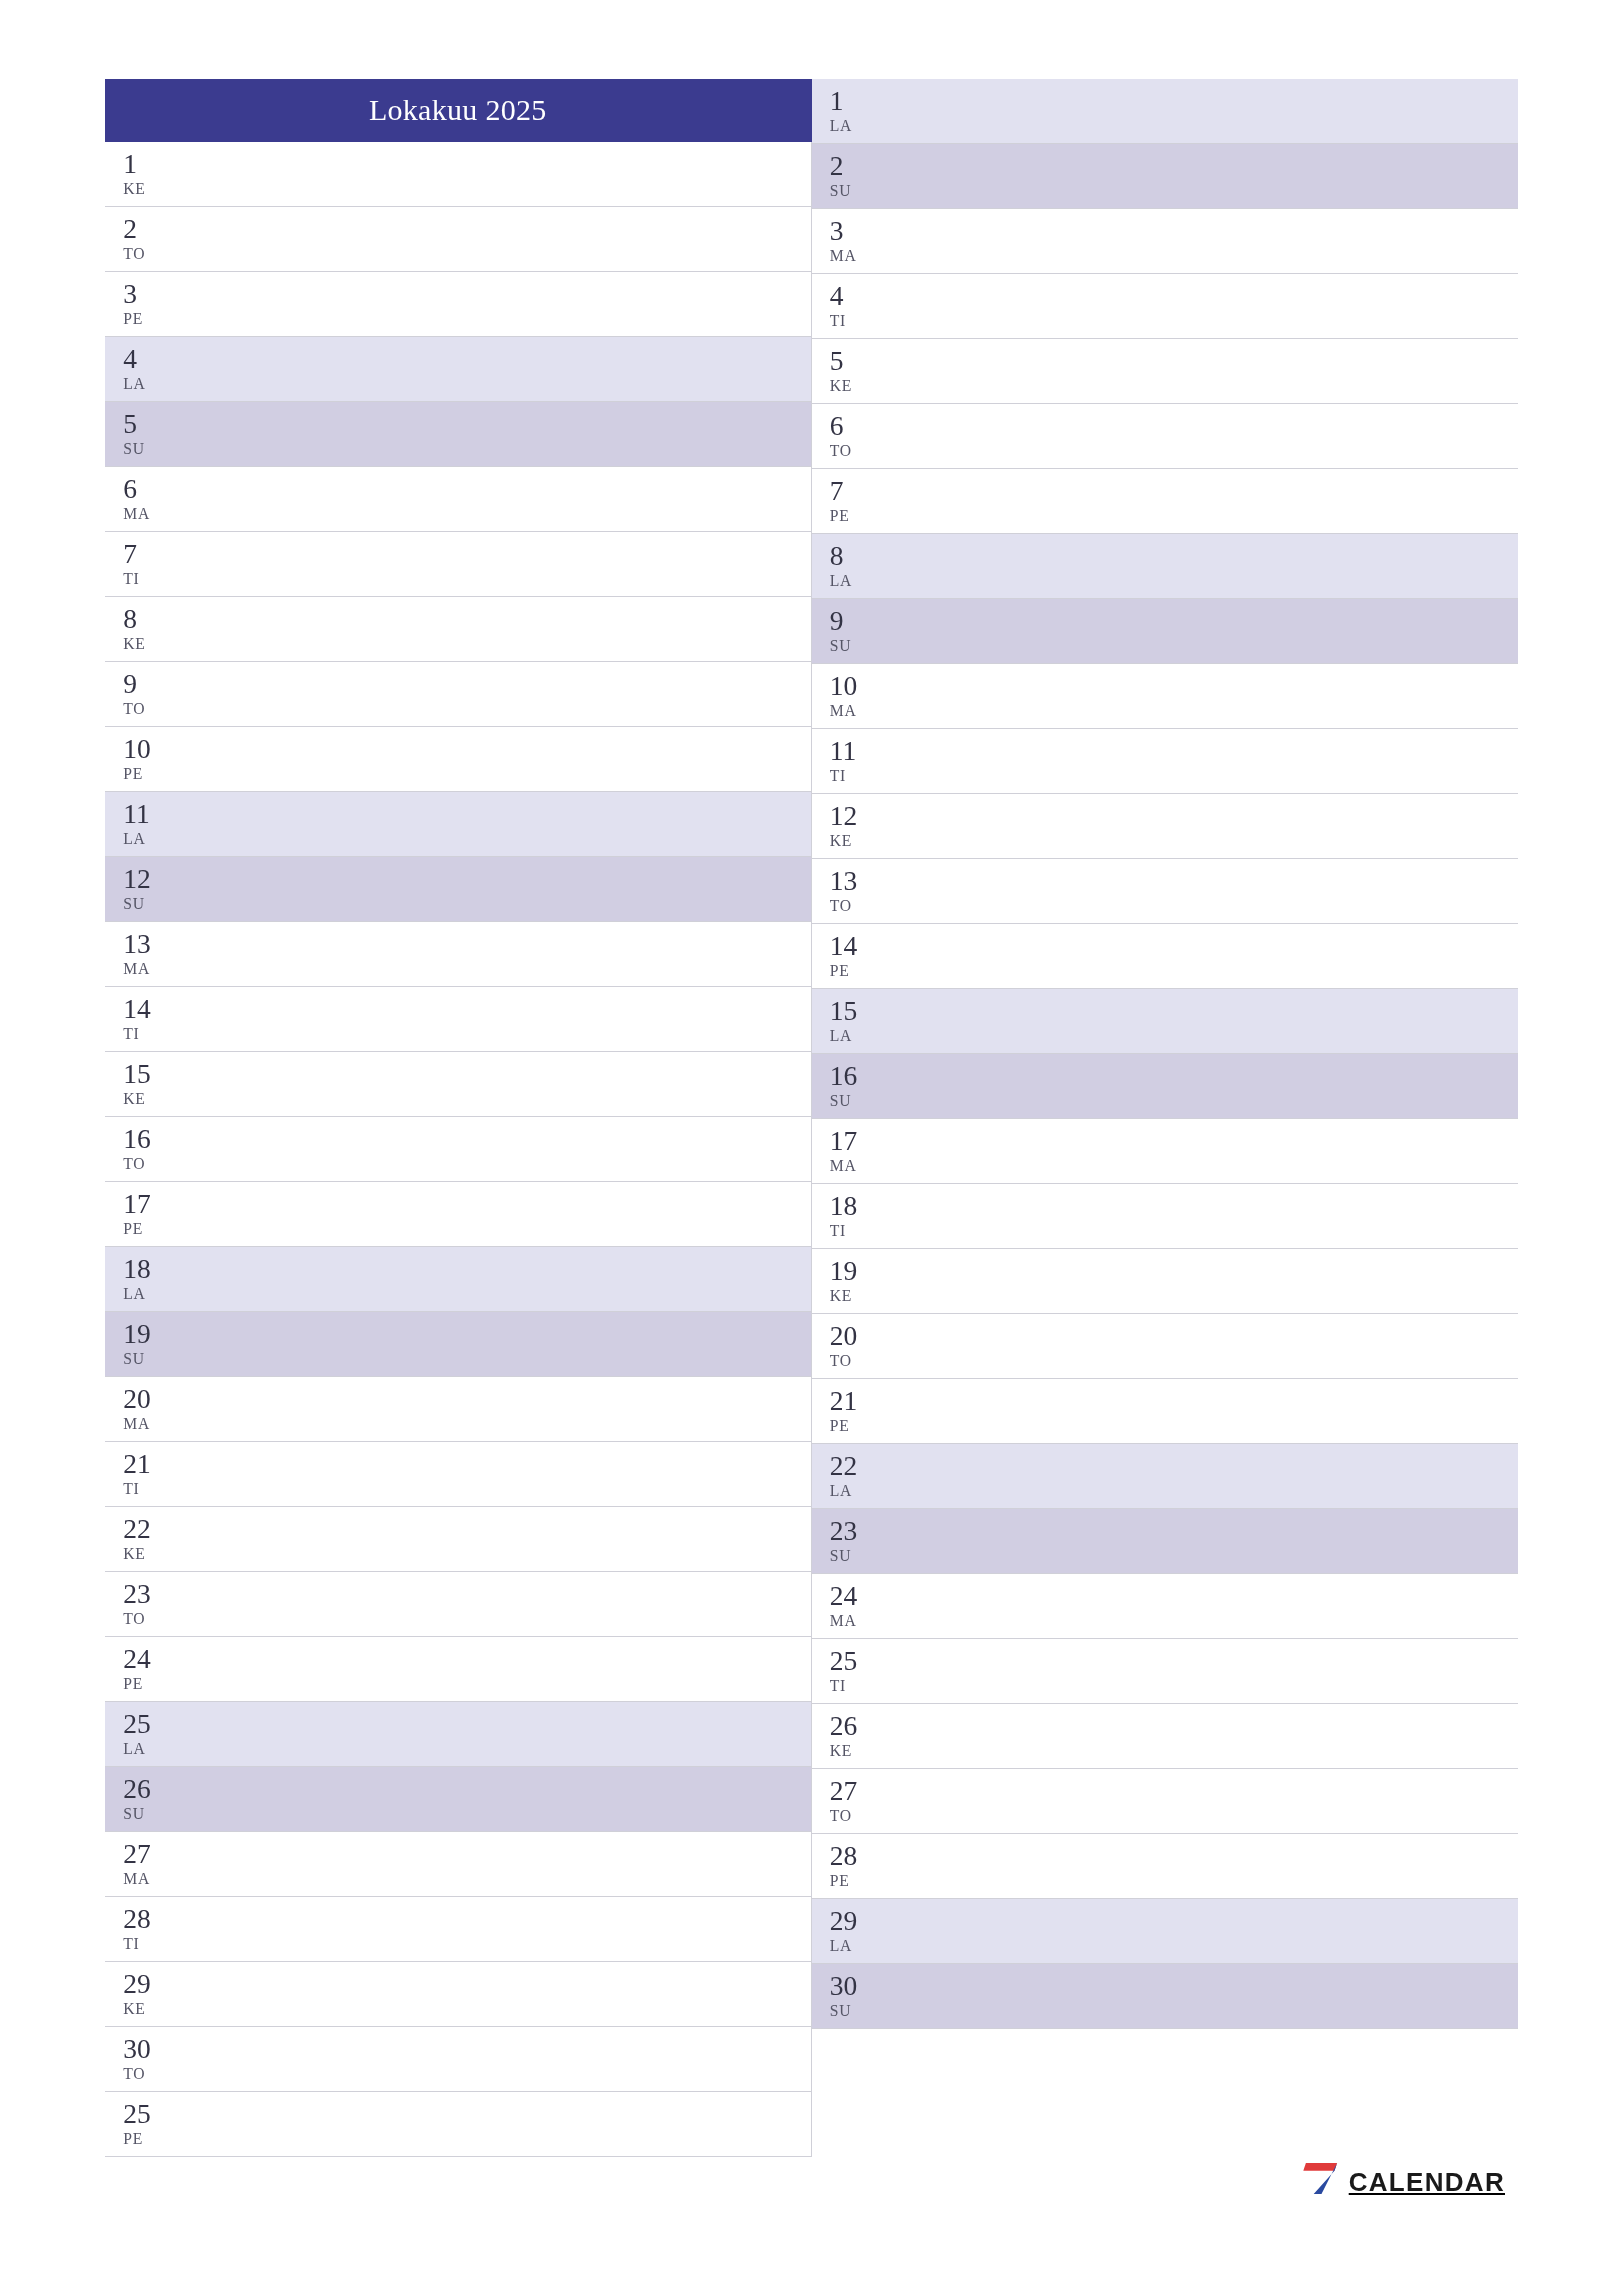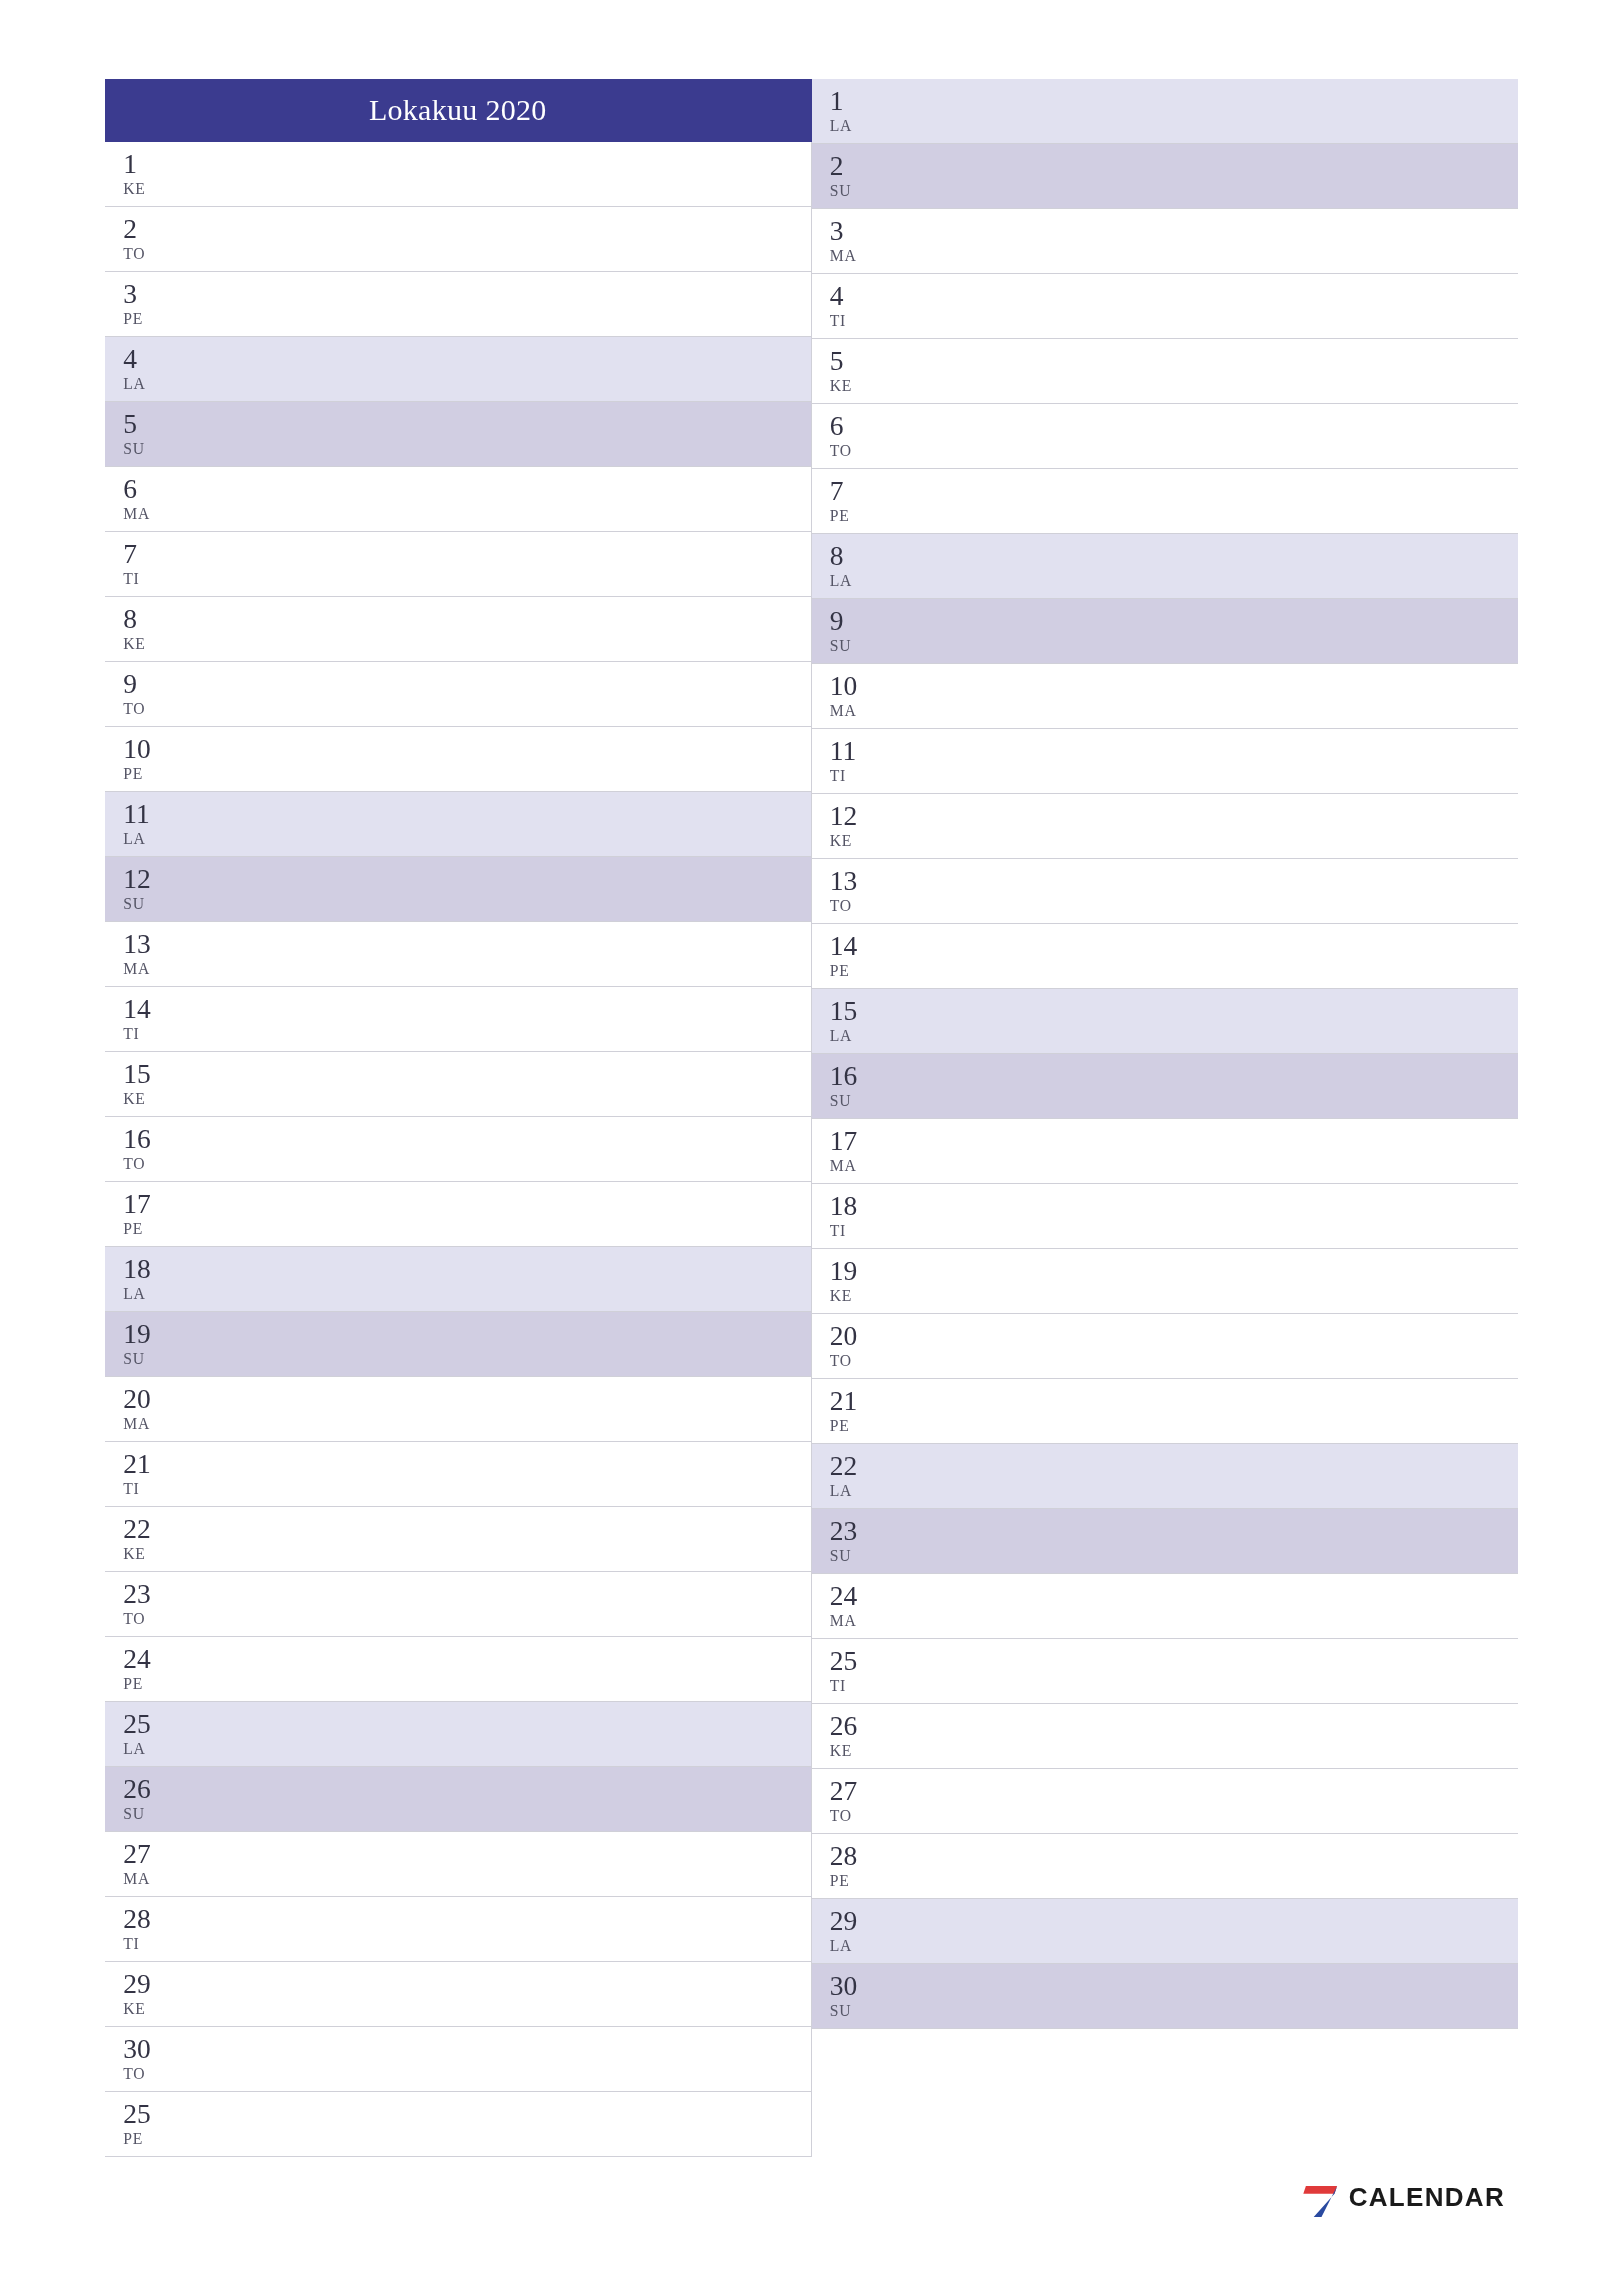--- a/index.html
+++ b/index.html
@@ -56,44 +56,45 @@
     color: #555566;
   }
   .day-space {
     flex: 1;
   }
   .month-col:first-child .day-row { border-right: 0.7px solid #d0d0d8; }
   .month-col:first-child .month-header { border-right: 0.7px solid #3b3b8f; }
   .logo {
     position: absolute;
     right: 118px;
-    bottom: 74px;
+    bottom: 97px;
     display: flex;
-    align-items: flex-start;
+    align-items: flex-end;
     gap: 7.9px;
+    text-decoration: underline;
   }
   .logo-mark {
     width: 39px;
     height: 39px;
     position: relative;
   }
   .logo-text {
     font-family: Arial, Helvetica, sans-serif;
     font-weight: 700;
     font-size: 26px;
     letter-spacing: 1.3px;
     color: #1a1a1a;
   }
 </style>
 </head>
 <body>
 
 <div class="calendar-wrap">
   <div class="month-col">
-    <div class="month-header">Lokakuu 2020</div>
+    <div class="month-header">Lokakuu 2025</div>
     <div class="days">
         <div class="day-row ">
           <div class="day-label">
             <div class="day-num">1</div>
             <div class="day-abbr">KE</div>
           </div>
           <div class="day-space"></div>
         </div>
         <div class="day-row ">
           <div class="day-label">

